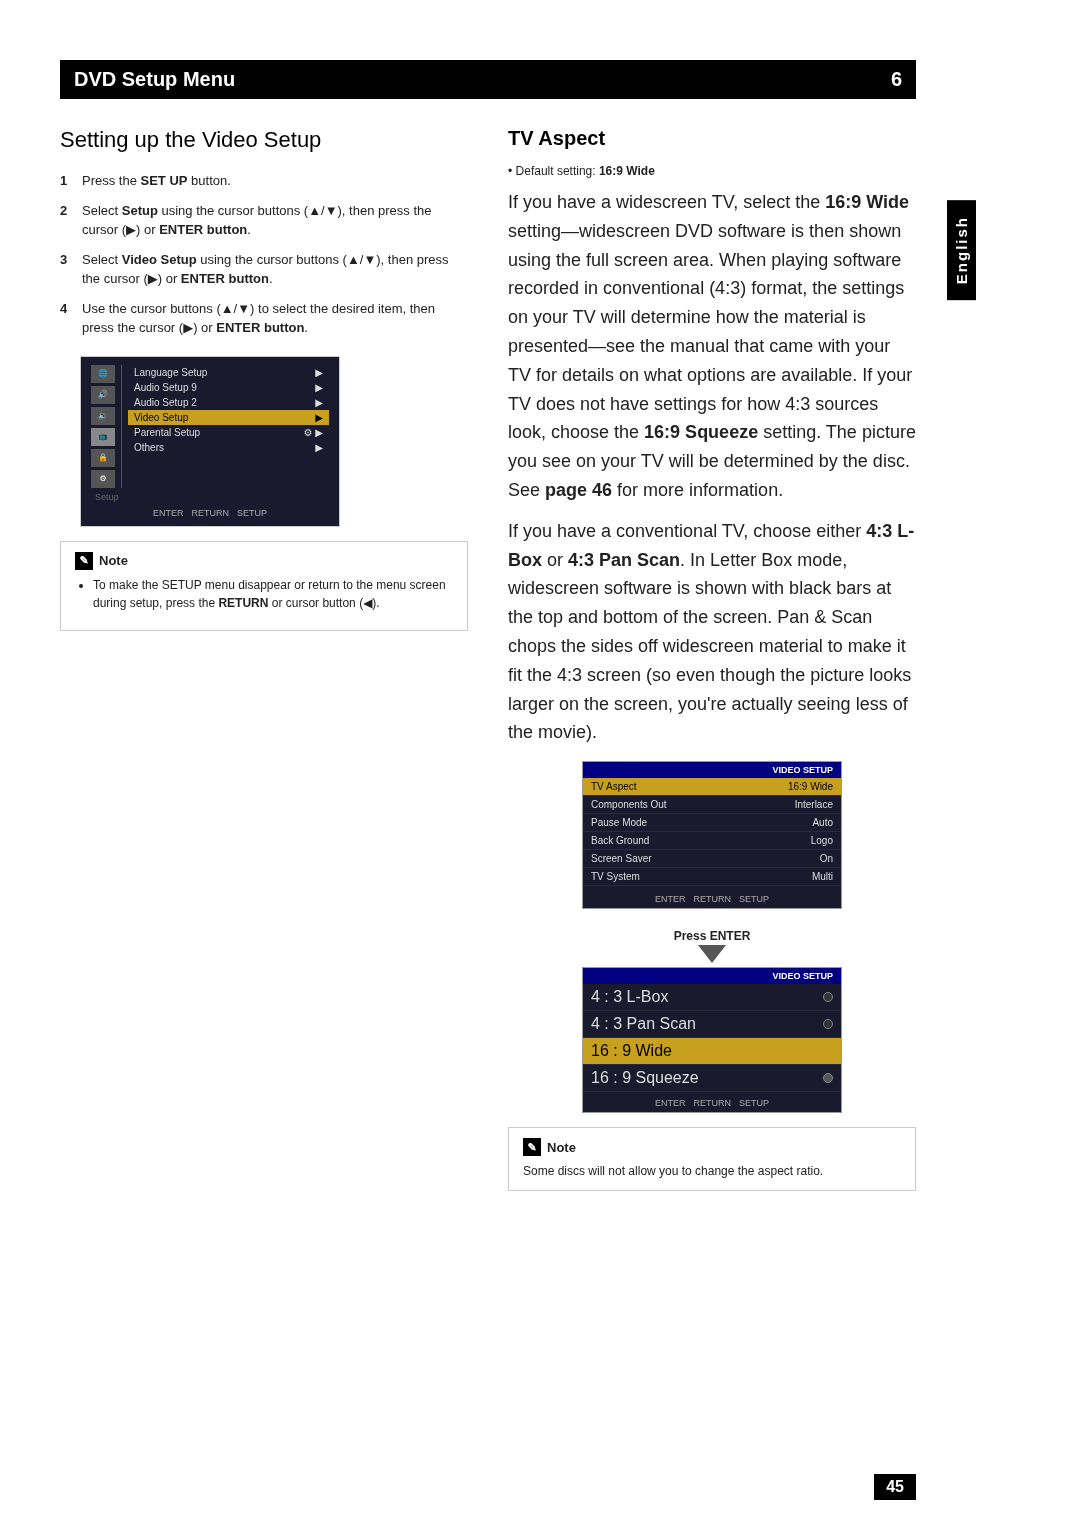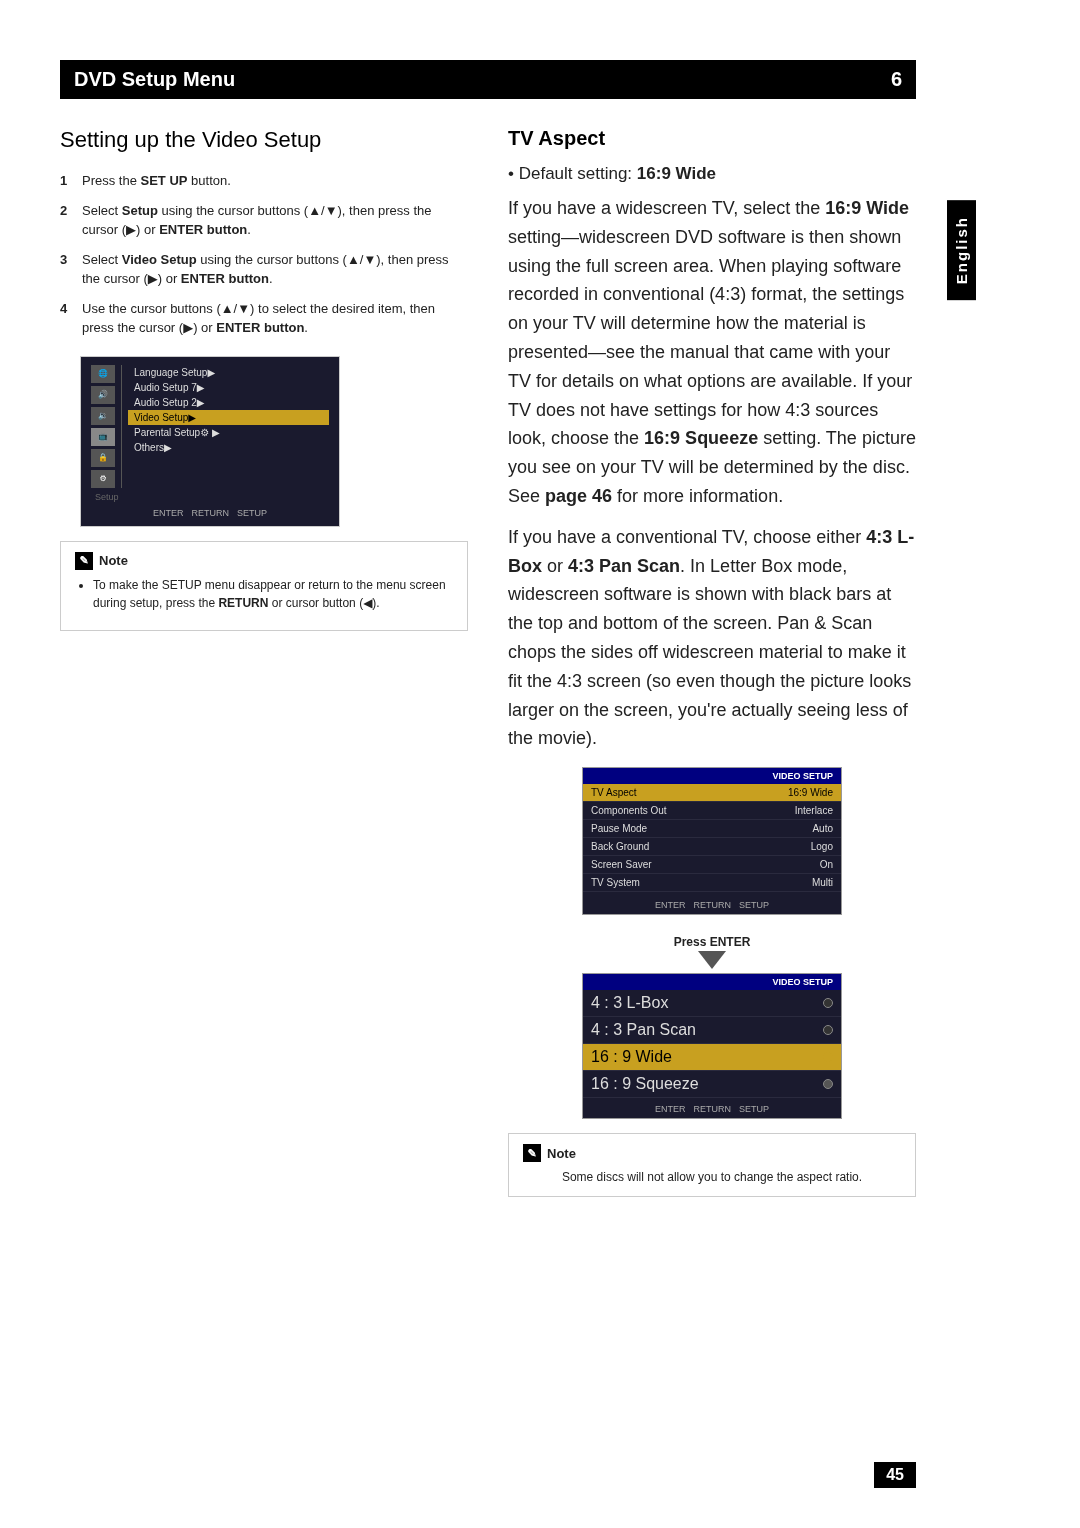--- a/index.html
+++ b/index.html
@@ -92,20 +92,21 @@
       border: 1px solid #ccc;
       background: #1a1a2e;
       color: #fff;
       font-size: 10px;
       width: 260px;
       margin: 14px 0 14px 20px;
       padding: 8px 10px;
     }
     .setup-menu-img .menu-row {
       display: flex;
+      justify-content: space-between;
       padding: 2px 6px;
       font-size: 10px;
       color: #ddd;
     }
     .setup-menu-img .menu-row.highlighted {
       background: #c8a020;
       color: #000;
     }
     .setup-menu-img .menu-footer {
       display: flex;
@@ -156,32 +157,31 @@
       background: #000;
       color: #fff;
       display: flex;
       align-items: center;
       justify-content: center;
       font-size: 11px;
       font-weight: bold;
     }
     .note-text {
       line-height: 1.5;
-      text-align: center;
     }
 
     
     .tv-aspect-title {
       font-size: 20px;
       font-weight: bold;
       color: #000;
       margin-bottom: 14px;
     }
     .default-setting {
-      font-size: 17px;
+      font-size: 12px;
       margin-bottom: 10px;
     }
     .default-setting::before {
       content: "• ";
     }
     .body-text {
       font-size: 18px;
       line-height: 1.6;
       margin-bottom: 12px;
     }
@@ -314,21 +314,21 @@
       transform: rotate(180deg);
       padding: 16px 6px;
       font-size: 15px;
       font-weight: bold;
       letter-spacing: 2px;
     }
 
     
     .page-number {
       position: absolute;
-      bottom: 40px;
+      bottom: 28px;
       right: 60px;
       font-size: 16px;
       font-weight: bold;
       background: #000;
       color: #fff;
       padding: 4px 12px;
     }
 
     
     .bullet-list {
@@ -387,21 +387,21 @@
             <div class="menu-icon-box active">📺</div>
             <div class="menu-icon-box">🔒</div>
             <div class="menu-icon-box">⚙</div>
           </div>
           <div style="flex:1;">
             <div class="menu-row">
                 <span>Language Setup</span>
                 <span>▶</span>
               </div>
             <div class="menu-row">
-                <span>Audio Setup 7</span>
+                <span>Audio Setup 9</span>
                 <span>▶</span>
               </div>
             <div class="menu-row">
                 <span>Audio Setup 2</span>
                 <span>▶</span>
               </div>
             <div class="menu-row highlighted">
                 <span>Video Setup</span>
                 <span>▶</span>
               </div>

